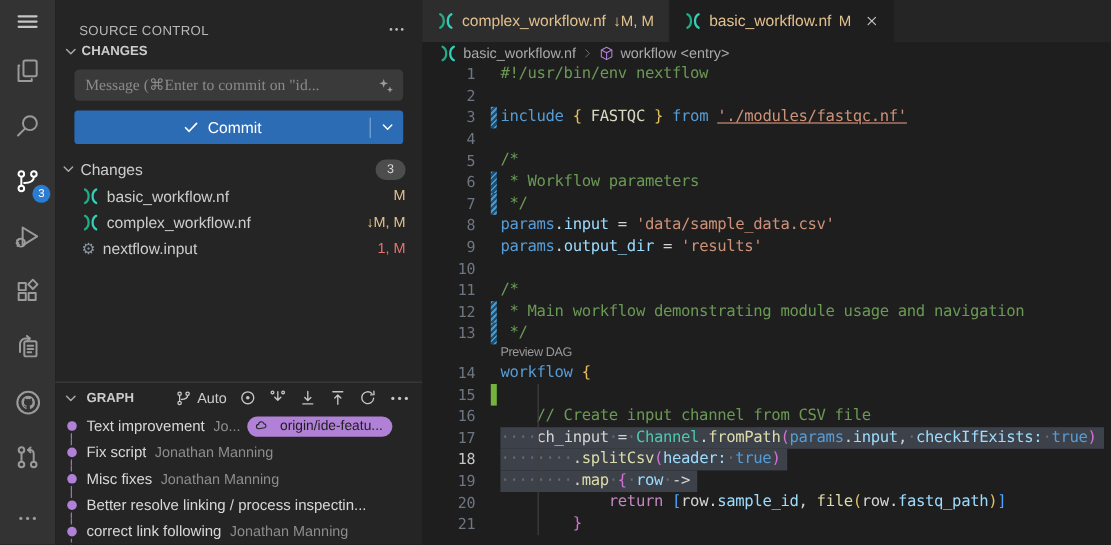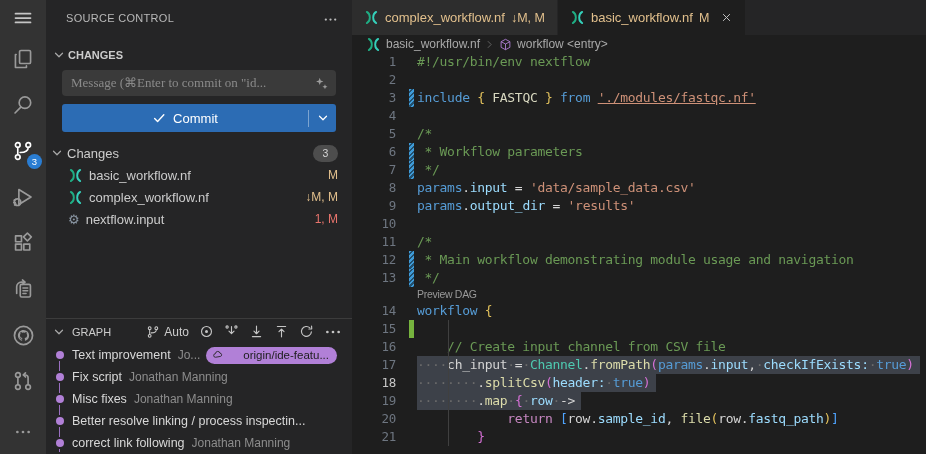--- a/index.html
+++ b/index.html
@@ -12,21 +12,21 @@
   .activitybar{width:46px;background:#333333;flex-shrink:0;display:flex;flex-direction:column;align-items:center}
   .ab-item{width:46px;height:46px;display:flex;align-items:center;justify-content:center;color:#9a9a9a;position:relative;cursor:pointer}
   .ab-item.ab-menu{height:36px;color:#c5c5c5}
   .ab-item.active{color:#ffffff}
   .ab-item.ab-more{margin-top:auto;height:44px}
   .ab-badge{position:absolute;right:4px;bottom:5px;min-width:15px;height:15px;border-radius:8px;
             background:var(--badge-blue);color:#fff;font-size:9.5px;display:flex;align-items:center;justify-content:center}
 
   
   .sidebar{width:306px;background:#252526;flex-shrink:0;display:flex;flex-direction:column;font-size:13px;min-width:0}
-  .sb-header{height:32px;display:flex;align-items:flex-start;padding:12px 14px 0 20px;flex-shrink:0}
+  .sb-header{height:32px;display:flex;align-items:flex-end;padding:0 14px 0 20px;flex-shrink:0}
   .sb-title{font-size:11px;color:#b8b8b8;flex:1;letter-spacing:.3px}
   .more-btn{color:#bbbbbb;cursor:pointer}
   .sec-row{height:22px;display:flex;align-items:center;padding-left:6px;color:#cccccc;flex-shrink:0}
   .sec-label{font-size:11px;font-weight:bold;margin-left:2px}
   .chev{color:#a9a9a9}
   .scm-input{margin:4px 16px 0;height:26px;background:#3a3a3a;border-radius:4px;display:flex;align-items:center;flex-shrink:0}
   .scm-input input{flex:1;min-width:0;background:transparent;border:0;outline:none;color:#cccccc;font-size:13px;padding:0 2px 0 9px;font-family:Liberation Serif, serif}
   .scm-input input::placeholder{color:#8a8a8a}
   .sparkle{color:#9d9d9d;padding-right:7px}
   .commit-btn{margin:8px 16px 0;height:28px;background:var(--button);border-radius:3px;display:flex;align-items:center;color:#ffffff;cursor:pointer;flex-shrink:0}
@@ -42,33 +42,33 @@
   .f-name{color:#cccccc;white-space:nowrap}
   .f-dec{margin-left:auto;font-size:12px;white-space:nowrap}
   .f-dec.mod{color:var(--modified)}
   .f-dec.err{color:var(--error)}
   .gear{font-size:13px;color:#8a96a3;line-height:1}
   .sb-spacer{flex:1}
 
   
   .graph{border-top:1px solid #3c3c3c;flex-shrink:0}
   .graph-header{height:25px;display:flex;align-items:center;padding:0 10px 0 6px;gap:4px}
-  .g-title{font-size:11px;font-weight:normal;margin-left:2px}
+  .g-title{font-size:11px;font-weight:bold;margin-left:2px}
   .g-tools{margin-left:auto;display:flex;align-items:center;gap:10px;color:#c5c5c5}
   .g-auto{display:flex;align-items:flex-start;gap:4px;font-size:12px;color:#cccccc;cursor:pointer}
   .g-tool{cursor:pointer}
   .commit-row{height:22px;display:flex;align-items:center;padding-right:8px;min-width:0;cursor:pointer}
   .rail{width:26px;align-self:stretch;position:relative;flex-shrink:0}
   .rail .dot{position:absolute;left:10px;top:7px;width:8px;height:8px;border-radius:50%;background:var(--purple)}
   .commit-row:not(.first) .rail:before{content:"";position:absolute;left:13px;top:-3px;height:8px;border-left:1.5px dashed var(--purple-dim)}
   .rail:after{content:"";position:absolute;left:13px;top:17px;bottom:-3px;border-left:1.5px dashed var(--purple-dim)}
   .c-msg{color:#d8d8d8;font-size:12.5px;white-space:nowrap;overflow:hidden;text-overflow:ellipsis;flex-shrink:0;max-width:246px}
   .c-author{color:#8d8d8d;font-size:12px;margin-left:7px;white-space:nowrap;overflow:hidden;text-overflow:ellipsis;min-width:0}
   .ref-badge{margin-left:6px;background:var(--purple);color:#1d1d1d;height:17px;border-radius:9px;display:flex;align-items:center;
-             gap:19px;padding:0 8px 0 6px;font-size:11.5px;white-space:nowrap;overflow:hidden;flex-shrink:1;min-width:0;cursor:pointer}
+             gap:9px;padding:0 8px 0 6px;font-size:11.5px;white-space:nowrap;overflow:hidden;flex-shrink:1;min-width:0;cursor:pointer}
   .ref-badge span{overflow:hidden;text-overflow:ellipsis}
 
   
   .editor{flex:1;min-width:0;display:flex;flex-direction:column;background:#1e1e1e}
   .tabs{height:35px;background:#252526;display:flex;flex-shrink:0}
   .tab{display:flex;align-items:center;gap:6px;padding:0 12px;background:#2d2d2d;border-right:1px solid #252526;
        font-size:13px;color:#969696;cursor:pointer;white-space:nowrap}
   .tab.modified .t-label,.tab.modified .t-dec{color:var(--modified)}
   .tab.active{background:#1e1e1e}
   .t-dec{font-size:12.5px}

